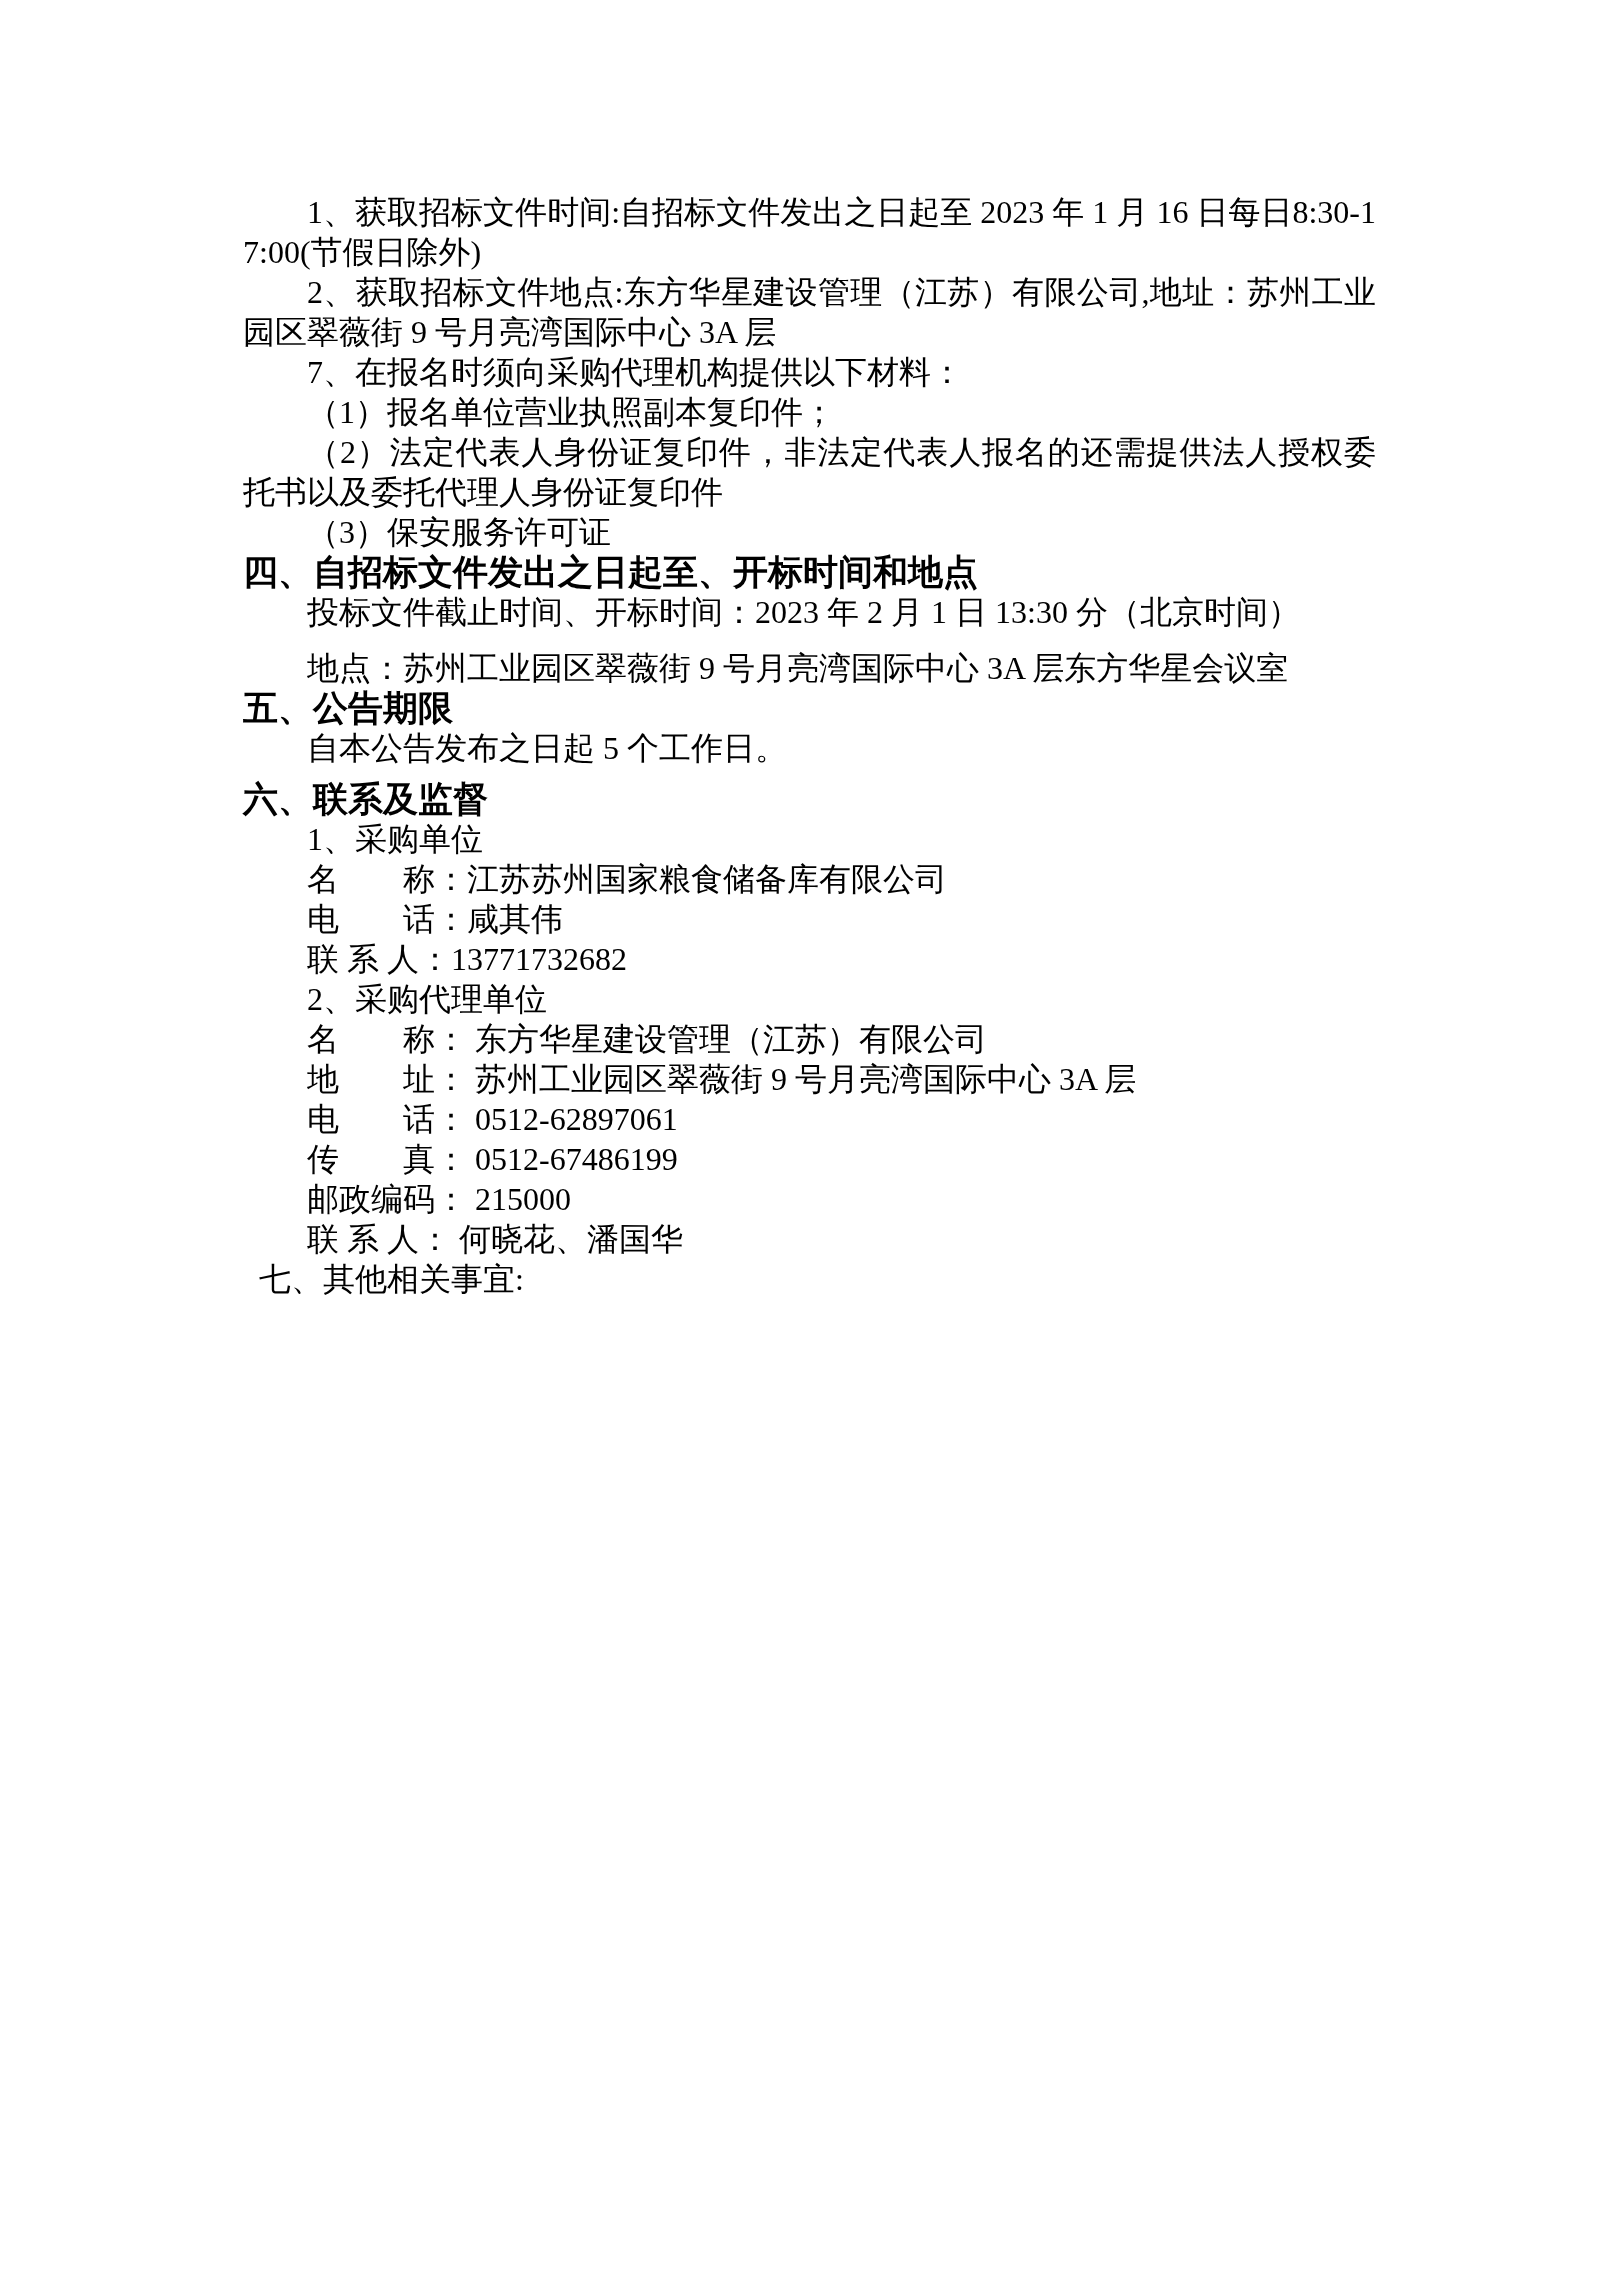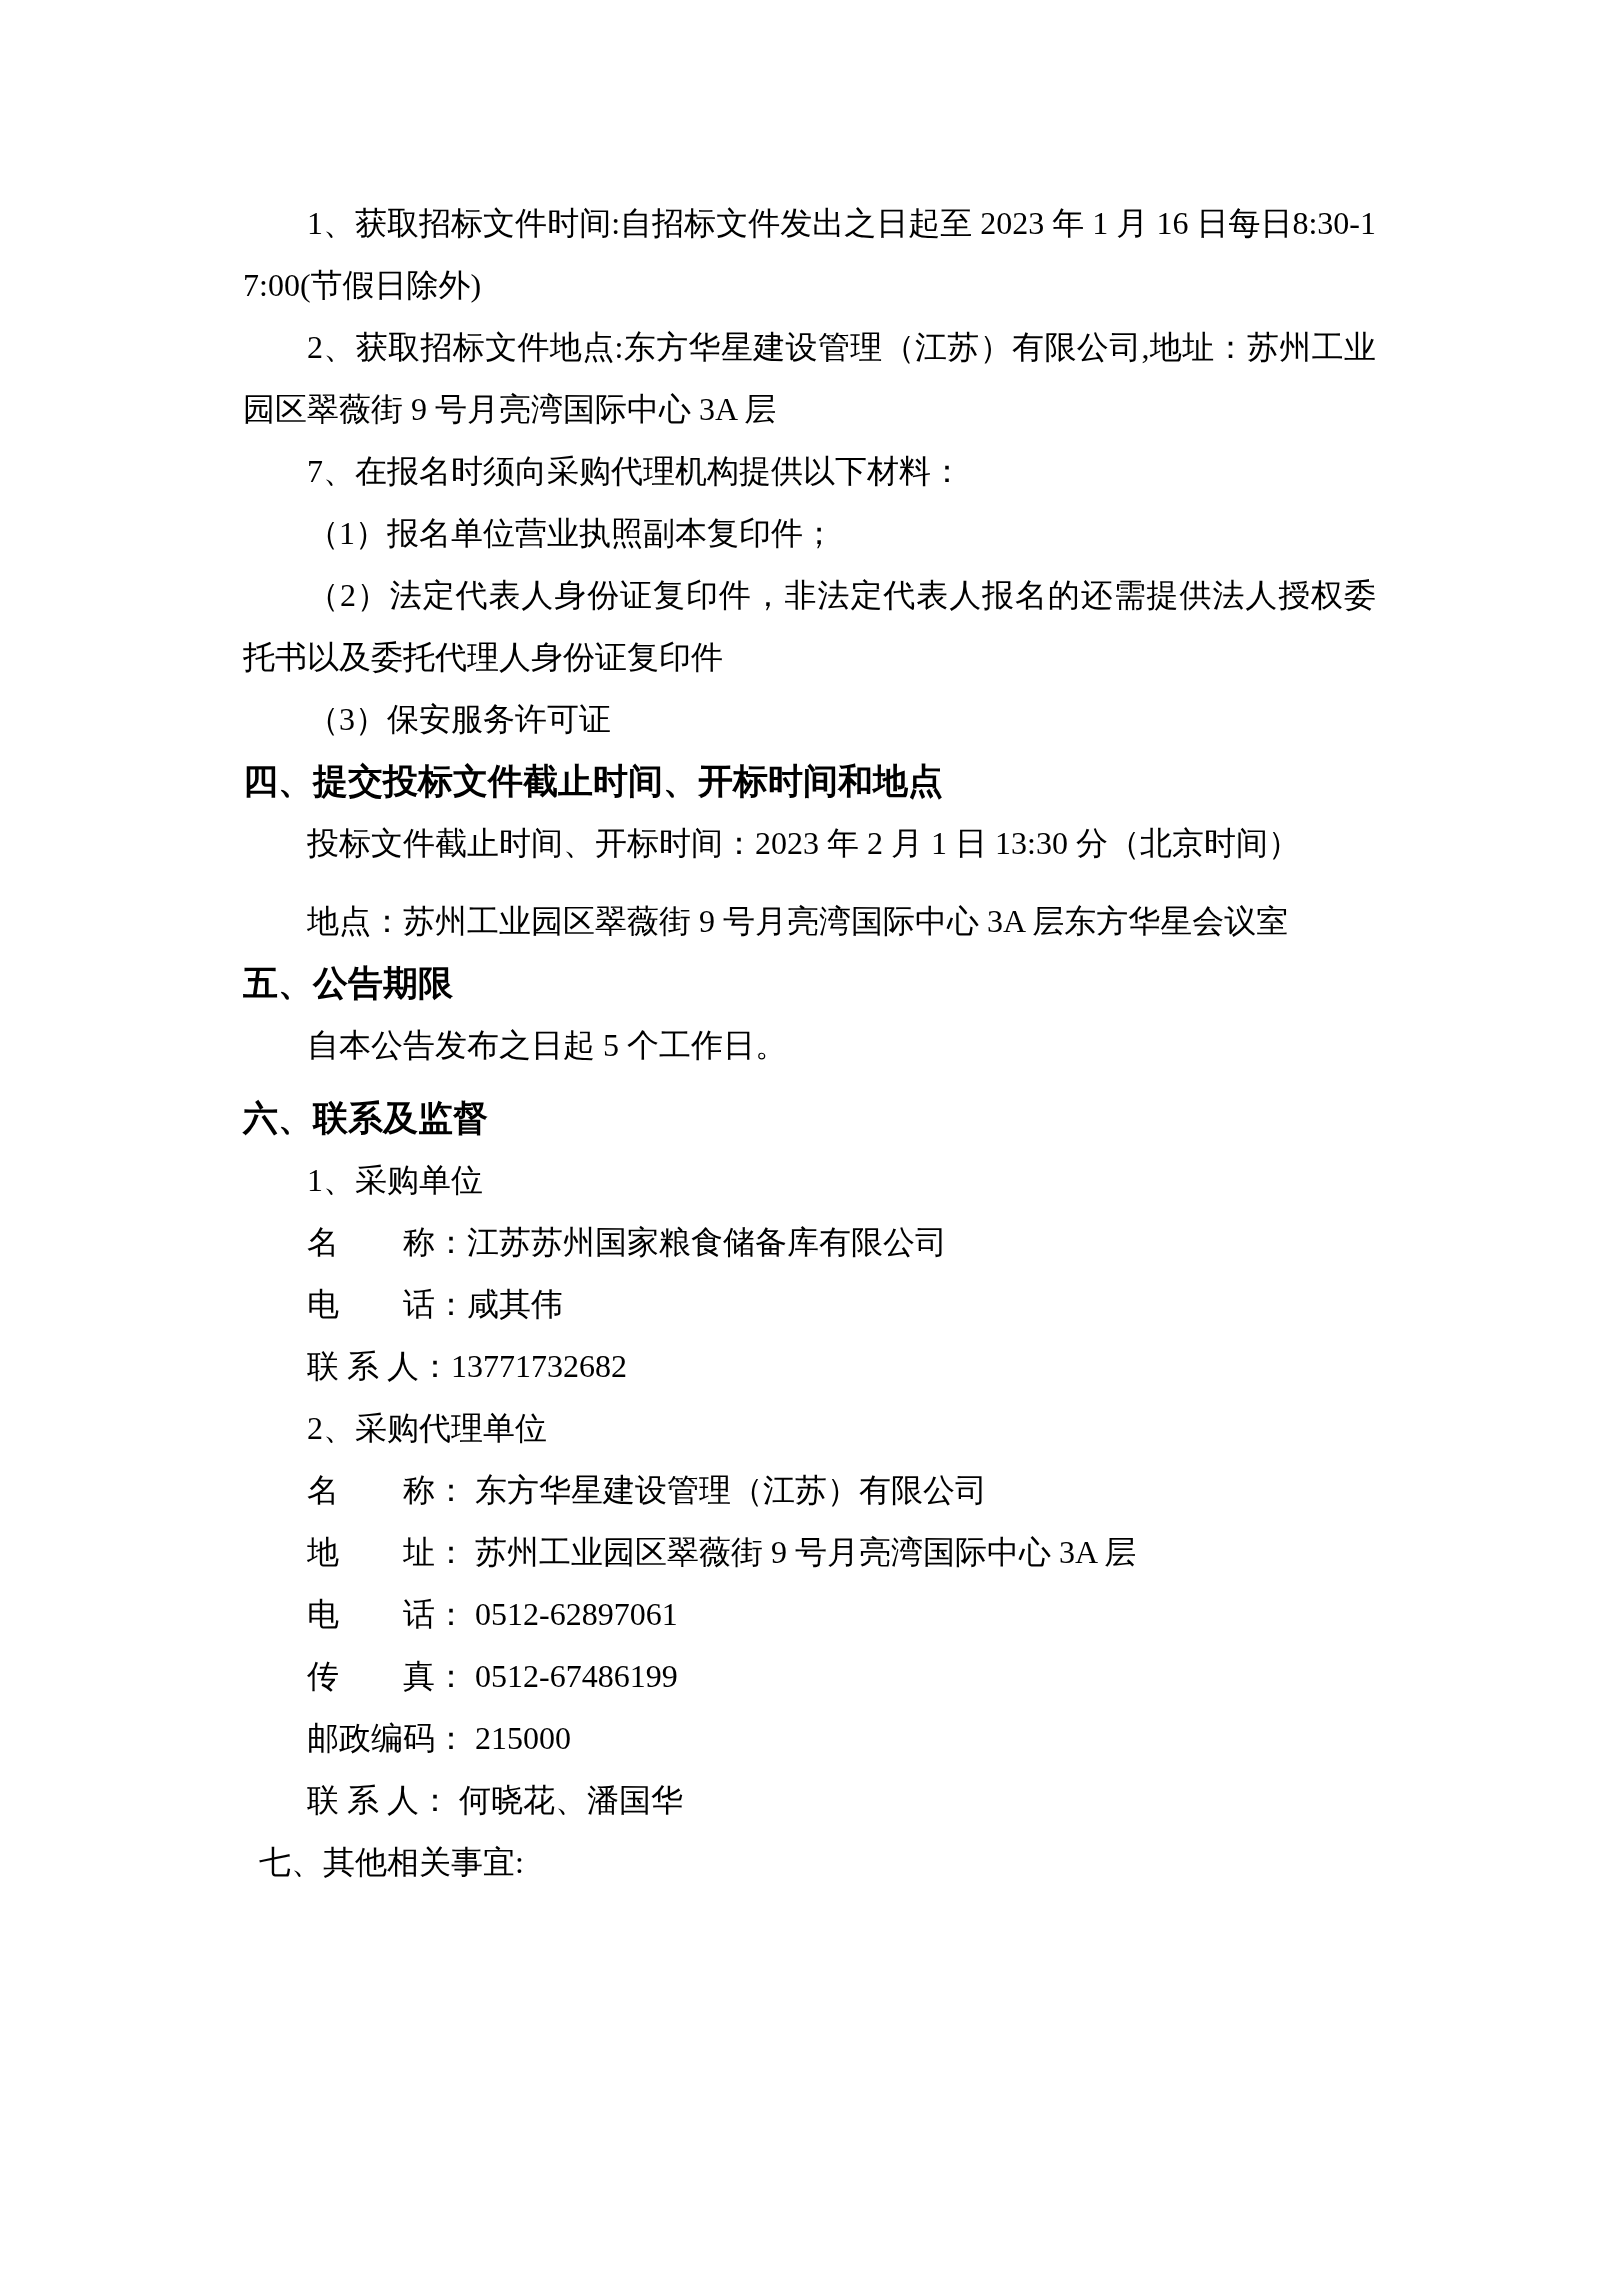--- a/index.html
+++ b/index.html
@@ -10,21 +10,21 @@
   .page {
     position: relative;
     width: 1621px;
     height: 2293px;
     background: #ffffff;
     color: #000000;
     box-sizing: border-box;
     padding: 192px 245px 0 243px;
     font-family: "Liberation Serif", "DejaVu Serif", serif;
     font-size: 32px;
-    line-height: 62px;
+    line-height: 40px;
     overflow: hidden;
   }
   .page p {
     margin: 0;
     text-align: justify;
     word-break: break-all;
   }
   .indent {
     text-indent: 2em;
   }
@@ -56,21 +56,21 @@
 
 
   <p class="indent">7、在报名时须向采购代理机构提供以下材料：</p>
 
   <p class="indent">（1）报名单位营业执照副本复印件；</p>
 
   <p class="indent">（2）法定代表人身份证复印件，非法定代表人报名的还需提供法人授权委托书以及委托代理人身份证复印件</p>
 
   <p class="indent">（3）保安服务许可证</p>
 
-  <p class="heading">四、提交投标文件截止时间、开标时间和地点</p>
+  <p class="heading">四、自招标文件发出之日起至、开标时间和地点</p>
 
 
   <p class="indent">投标文件截止时间、开标时间：2023 年 2 月 1 日 13:30 分（北京时间）</p>
 
   <p class="indent space-before-sm">地点：苏州工业园区翠薇街 9 号月亮湾国际中心 3A 层东方华星会议室</p>
 
   <p class="heading">五、公告期限</p>
 
   <p class="indent">自本公告发布之日起 5 个工作日。</p>
 

